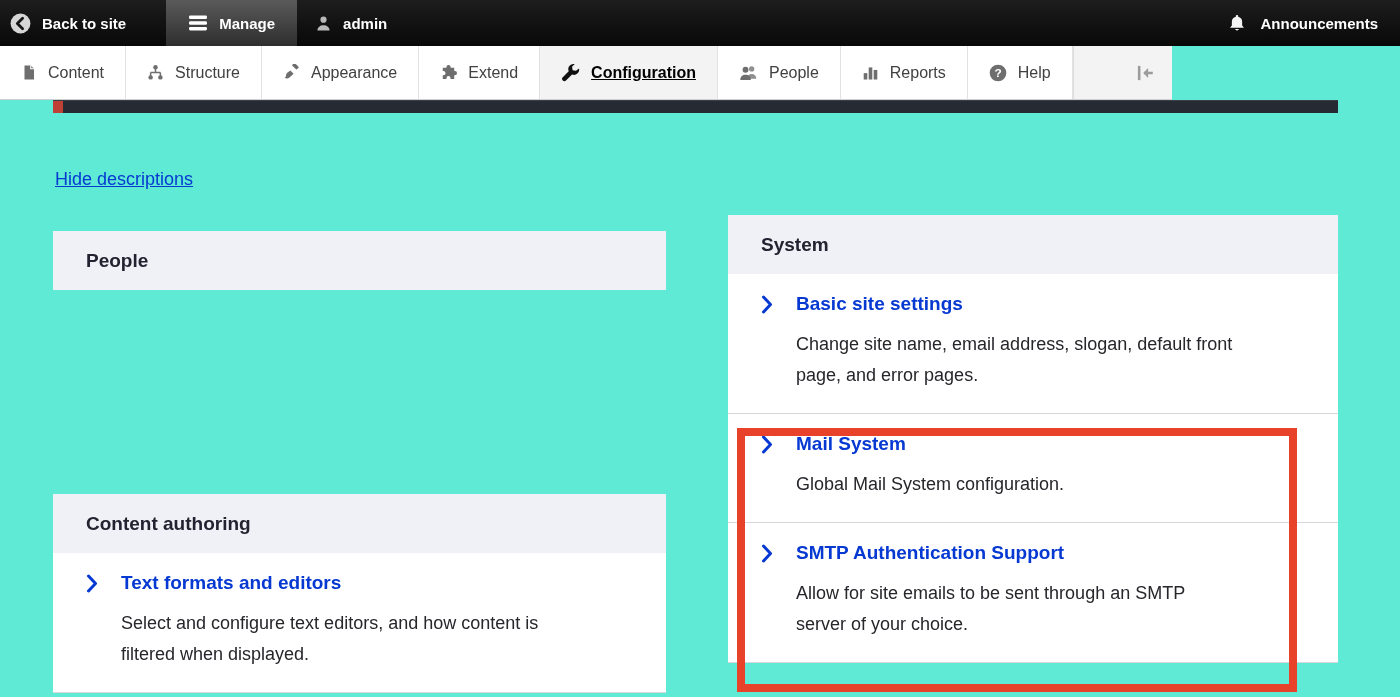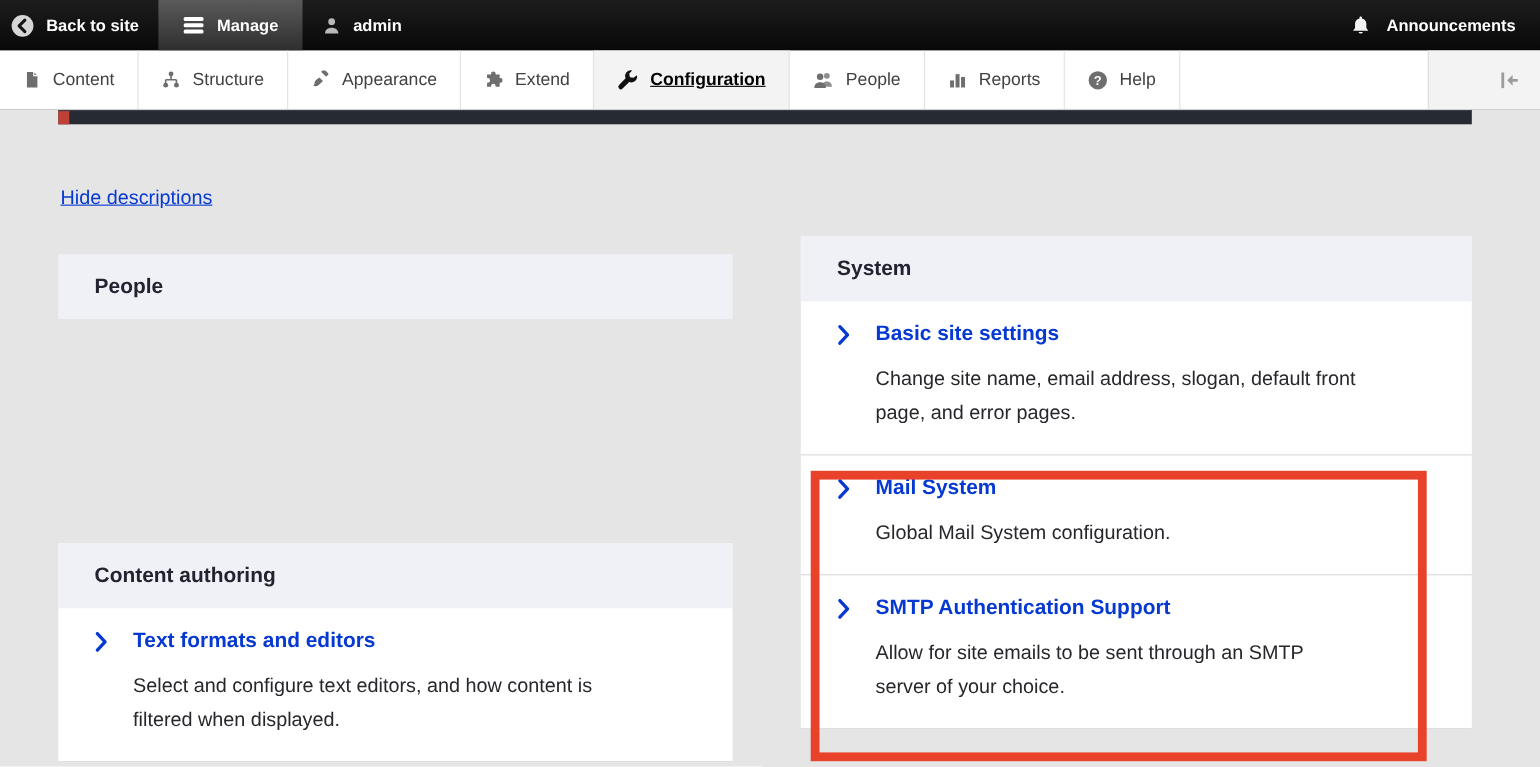--- a/index.html
+++ b/index.html
@@ -1,32 +1,32 @@
 <!DOCTYPE html>
 <html><head>
 <meta charset="utf-8">
 <style>
   * { margin:0; padding:0; box-sizing:border-box; }
   html,body { width:1400px; height:697px; background:#fff; overflow:hidden;
               font-family:"Liberation Sans", sans-serif; }
-  .screen { position:relative; width:1400px; height:697px; background:#e5e5e5; }
+  .screen { position:relative; width:1400px; height:697px; background:#5eead4; }
 
   
   .topbar { position:absolute; top:0; left:0; width:1400px; height:46px;
             background:linear-gradient(#1d1d1d,#080808); display:flex; align-items:stretch; }
   .tb-item { display:flex; align-items:center; gap:11px; padding:0 18px;
              color:#fff; font-size:15px; font-weight:bold; cursor:pointer; }
   .tb-item.back { padding-left:10px; }
-  .tb-item.manage { background:linear-gradient(#5a5a5a,#2e2e2e); padding:0 22px; }
+  .tb-item.manage { margin-left:22px; background:linear-gradient(#5a5a5a,#2e2e2e); padding:0 22px; }
   .tb-spacer { flex:1; }
   .tb-item.announce { padding-right:22px; gap:14px;text-align:center; }
   .tb-icon { display:block; }
 
   
-  .menubar { position:absolute; top:46px; left:0; width:1400px; height:54px;
+  .menubar { position:absolute; top:46px; left:0; width:1172px; height:54px;
              background:#fff; border-bottom:1px solid #cfcfcf; display:flex; align-items:stretch; }
   .mb-item { display:flex; align-items:center; gap:11px; padding:0 21px;
              font-size:16px; color:#414141; border-right:1px solid #e2e2e2; cursor:pointer; white-space:nowrap; }
   .mb-item.active { background:#f3f3f3; font-weight:bold; color:#000; }
   .mb-item.active .mb-label { text-decoration:underline; }
   .mb-collapse { margin-left:auto; width:102px; background:#f3f3f3; border-left:1px solid #ddd;
                  display:flex; align-items:center; justify-content:center; padding-left:44px; cursor:pointer; }
 
   
   .dark-bar { position:absolute; left:53px; top:100px; width:1285px; height:13px;

